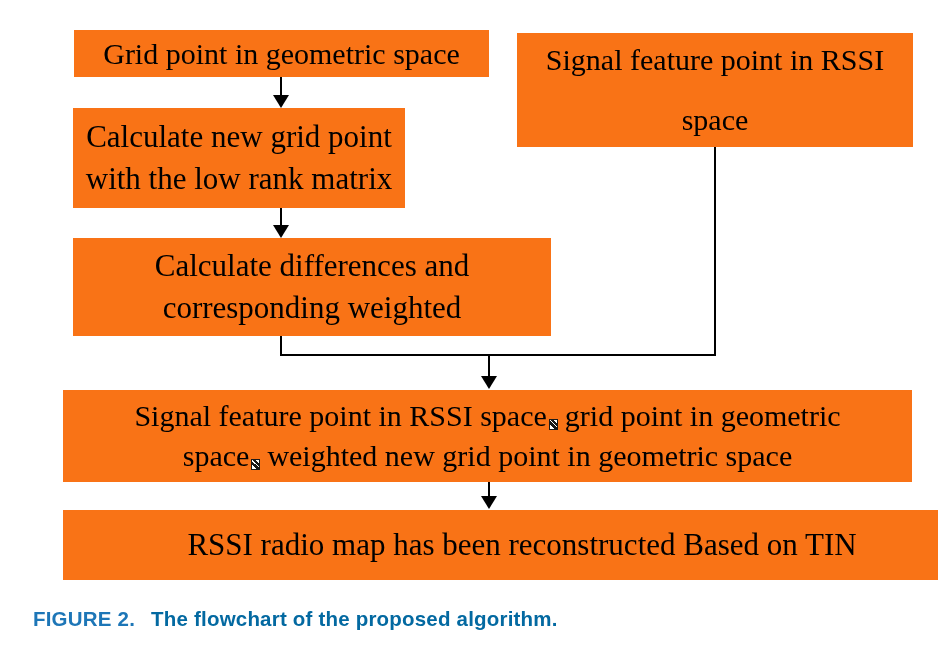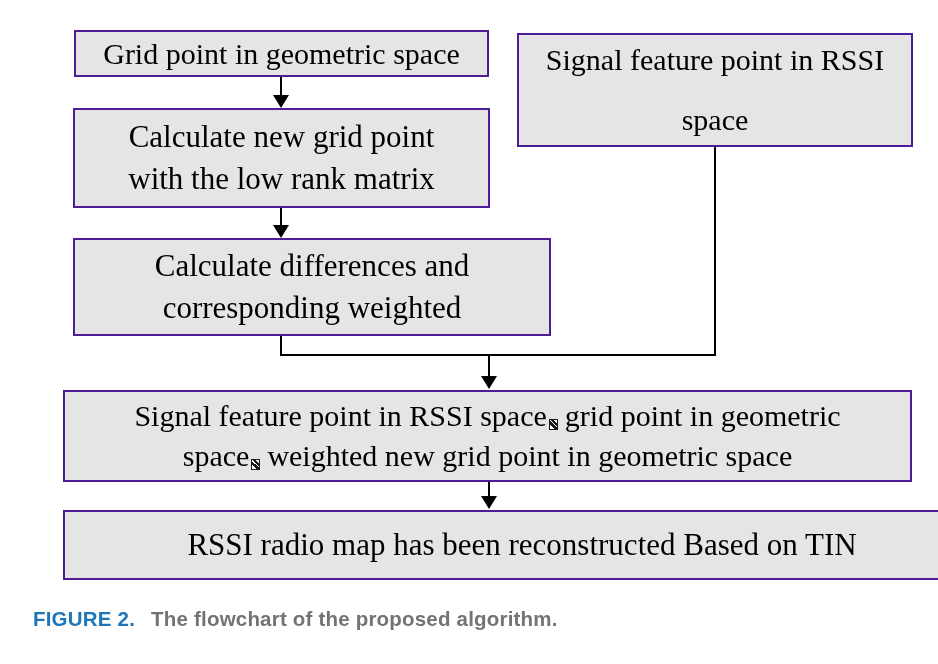--- a/index.html
+++ b/index.html
@@ -7,22 +7,22 @@
     position: relative;
     width: 938px;
     height: 664px;
     background: #ffffff;
     font-family: "Liberation Serif", "DejaVu Serif", serif;
     color: #000000;
     overflow: hidden;
   }
   .fbox {
     position: absolute;
-    border: 2px solid #4c1d95;
-    background: #e5e5e5;
+    border: 2px solid #f97316;
+    background: #f97316;
     display: flex;
     flex-direction: column;
     justify-content: center;
     align-items: center;
     text-align: center;
     box-sizing: border-box;
   }
   .fbox .bline { white-space: nowrap; }
   .vline { position: absolute; width: 2px; background: #000000; }
   .hline { position: absolute; height: 2px; background: #000000; }
@@ -46,25 +46,25 @@
     position: absolute;
     left: 33px;
     top: 607px;
     font-family: "Liberation Sans", "DejaVu Sans", sans-serif;
     font-weight: bold;
     font-size: 20.5px;
     letter-spacing: 0.2px;
     white-space: nowrap;
   }
   .caption .fig-label { color: #1D76B7; margin-right: 16px; }
-  .caption .fig-text { color: #737373; margin-top: 39px; }
+  .caption .fig-text { color: #0369a1; margin-top: 39px; }
 
   
   #box-grid-point    { left: 74px;  top: 30px;  width: 415px; height: 47px;  font-size: 30px; }
-  #box-calc-new-grid { left: 73px;  top: 108px; width: 417px; height: 100px; font-size: 31px; line-height: 42px; }
+  #box-calc-new-grid { left: 73px;  top: 108px; width: 332px; height: 100px; font-size: 31px; line-height: 42px; }
   #box-calc-diff     { left: 73px;  top: 238px; width: 478px; height: 98px;  font-size: 31px; line-height: 42px; }
   #box-signal-feature{ left: 517px; top: 33px;  width: 396px; height: 114px; font-size: 30px; line-height: 44px; gap: 16px; }
   #box-merge         { left: 63px;  top: 390px; width: 849px; height: 92px;  font-size: 30px; line-height: 40px; }
   #box-result        { left: 63px;  top: 510px; width: 918px; height: 70px;  font-size: 31px; }
 </style>
 </head>
 <body>
 
 <div class="page">
 

